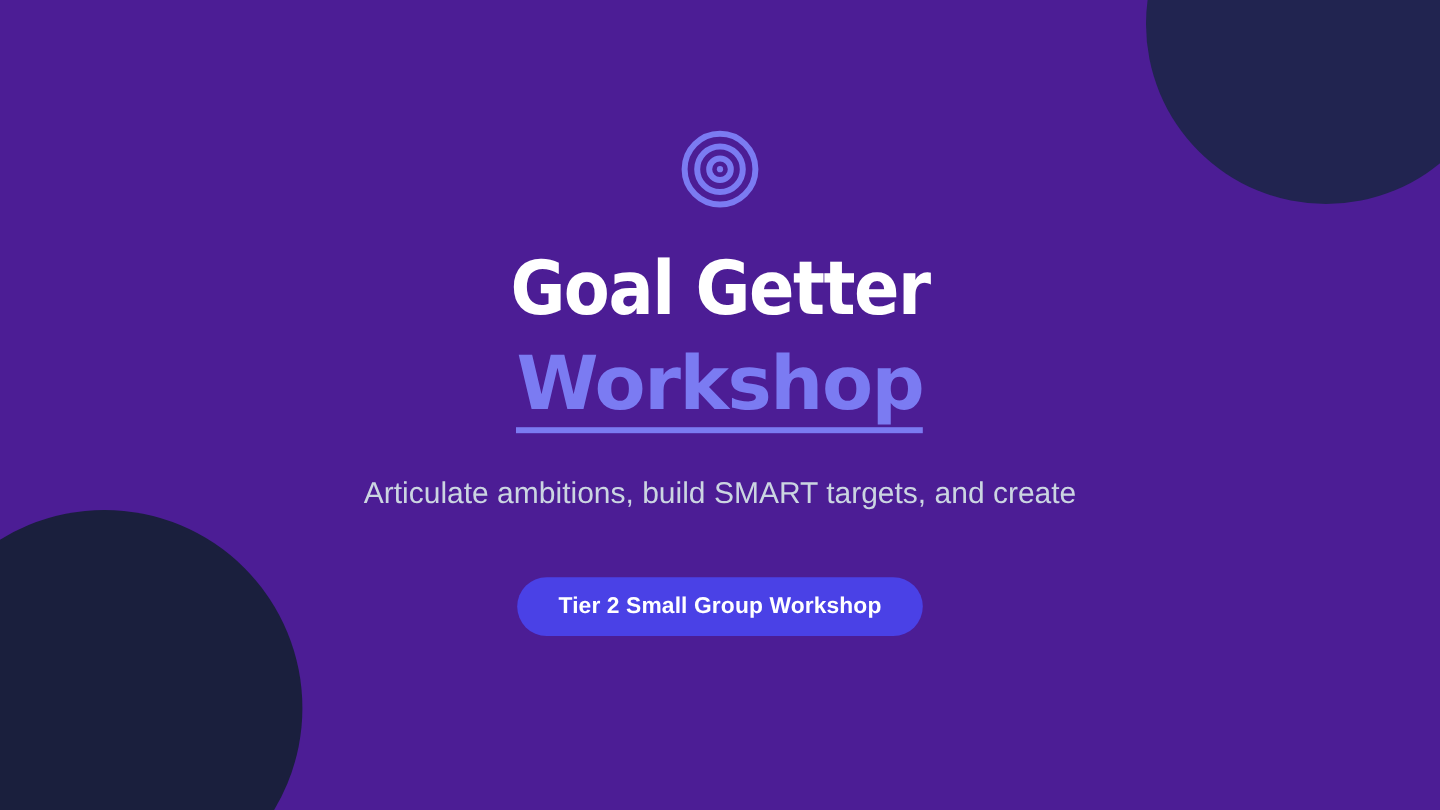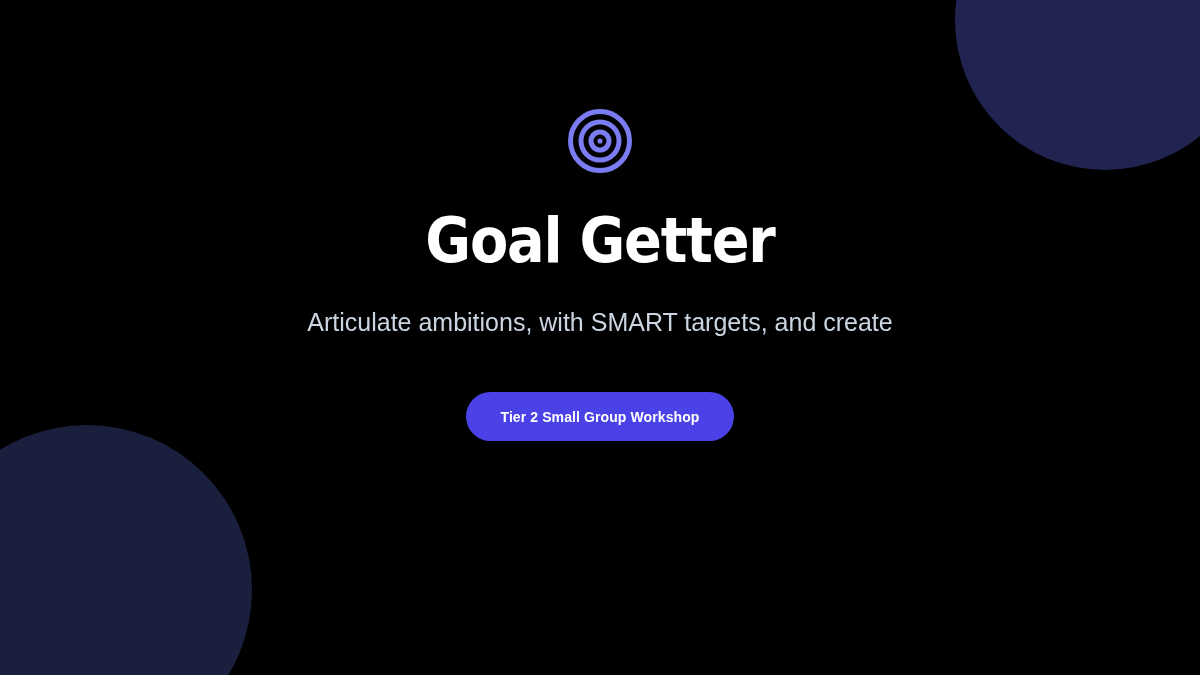--- a/index.html
+++ b/index.html
@@ -14,21 +14,21 @@
     background:#101728;
     font-family:"Liberation Sans", sans-serif;
     position:relative;
   }
 
   
   .slide {
     position:absolute;
     inset:0;
     overflow:hidden;
-    background:#000000;
+    background:#4c1d95;
   }
 
   .blob {
     position:absolute;
     border-radius:50%;
   }
 
   .blob-tr {
     width:300px;
     height:300px;
@@ -120,21 +120,21 @@
   .badge {
     margin-top:49px;
     display:inline-flex;
     align-items:center;
     justify-content:center;
     height:49px;
     padding:0 34px;
     border-radius:999px;
     background:#4a41e6;
     color:#ffffff;
-    font-size:14px;
+    font-size:19px;
     font-weight:bold;
     letter-spacing:0.1px;
     border:none;
     cursor:pointer;
     white-space:nowrap;
   }
 </style>
 </head>
 <body>
 
@@ -149,22 +149,26 @@
       <svg width="66" height="66" viewBox="0 0 66 66" aria-hidden="true">
         <circle cx="33" cy="33" r="29.5" fill="none" stroke="#7b7bf2" stroke-width="5"></circle>
         <circle cx="33" cy="33" r="19" fill="none" stroke="#7b7bf2" stroke-width="5"></circle>
         <circle cx="33" cy="33" r="9" fill="none" stroke="#7b7bf2" stroke-width="5"></circle>
         <circle cx="33" cy="33" r="2.6" fill="#7b7bf2"></circle>
       </svg>
     </div>
 
     <div class="headline">
       <span class="headline-line-1">Goal Getter</span>
+      <span class="headline-line-2">
+        <span>Workshop</span>
+        <span class="rule"></span>
+      </span>
     </div>
 
     <div class="subtitle">
-      <span>Articulate ambitions, with SMART targets, and create</span>
+      <span>Articulate ambitions, build SMART targets, and create</span>
     </div>
 
     <button class="badge">Tier 2 Small Group Workshop</button>
 
   </div>
 </div>
 
 </body></html>

